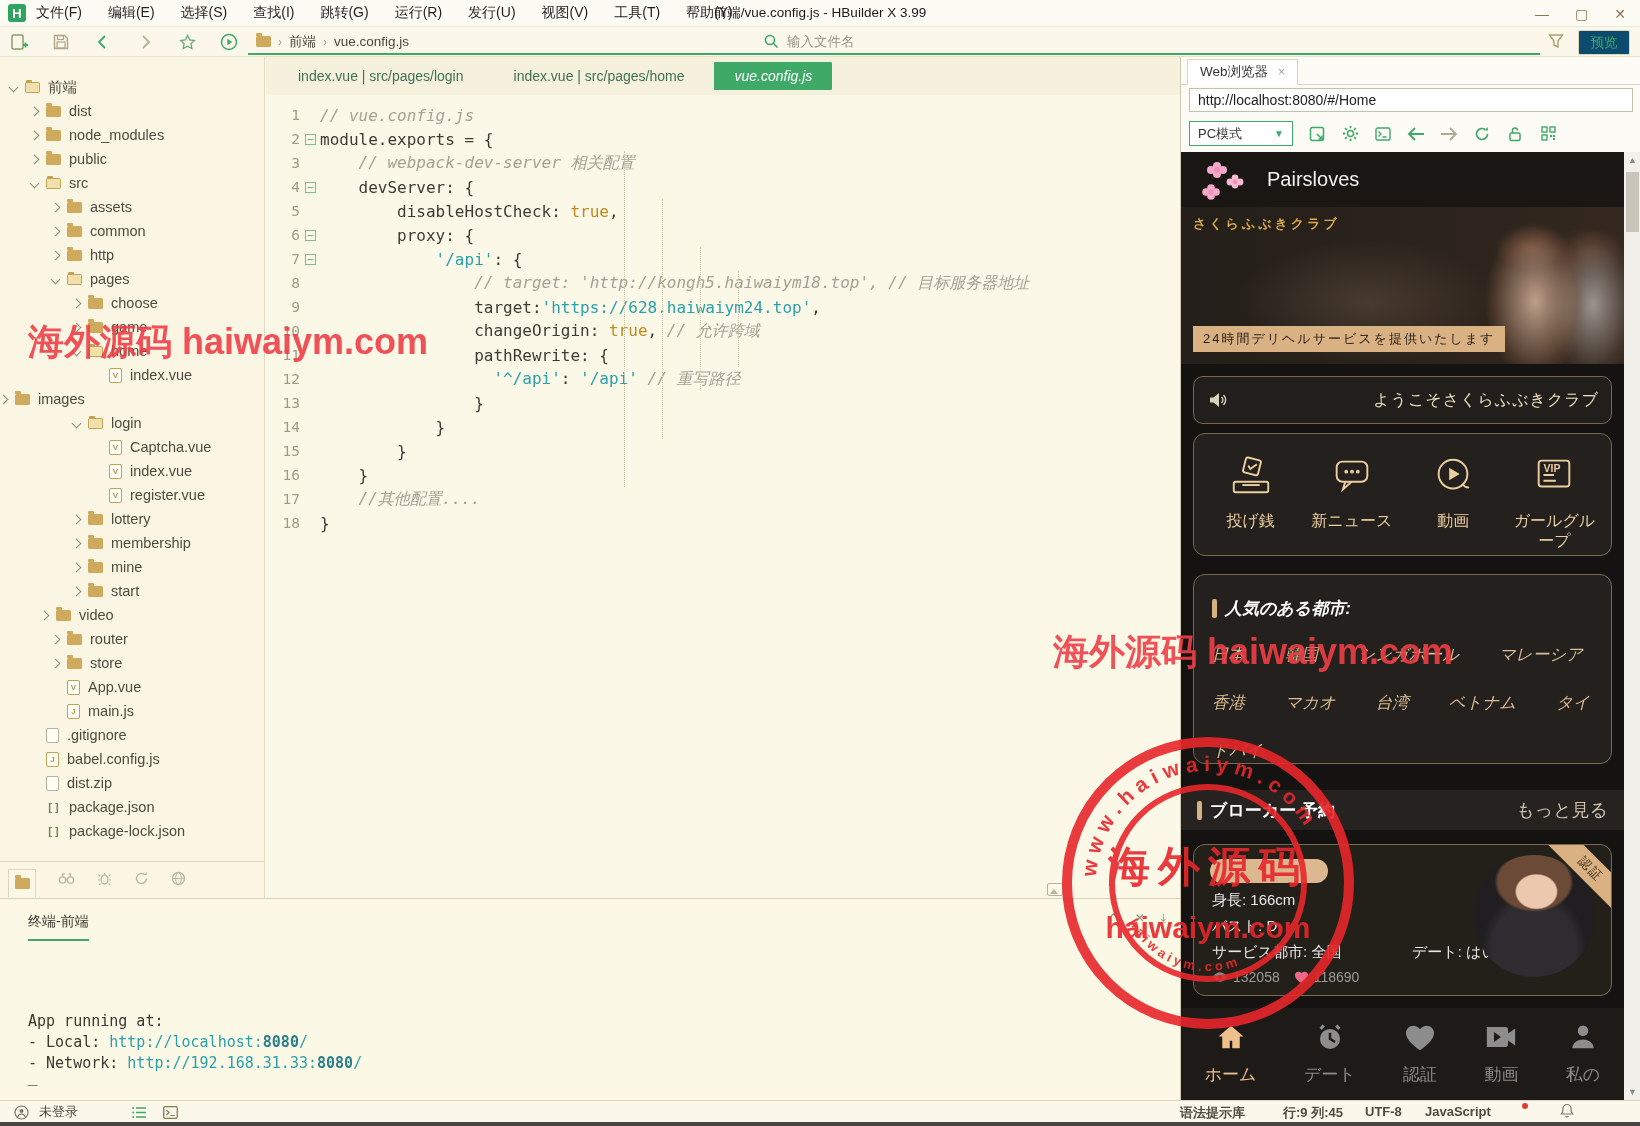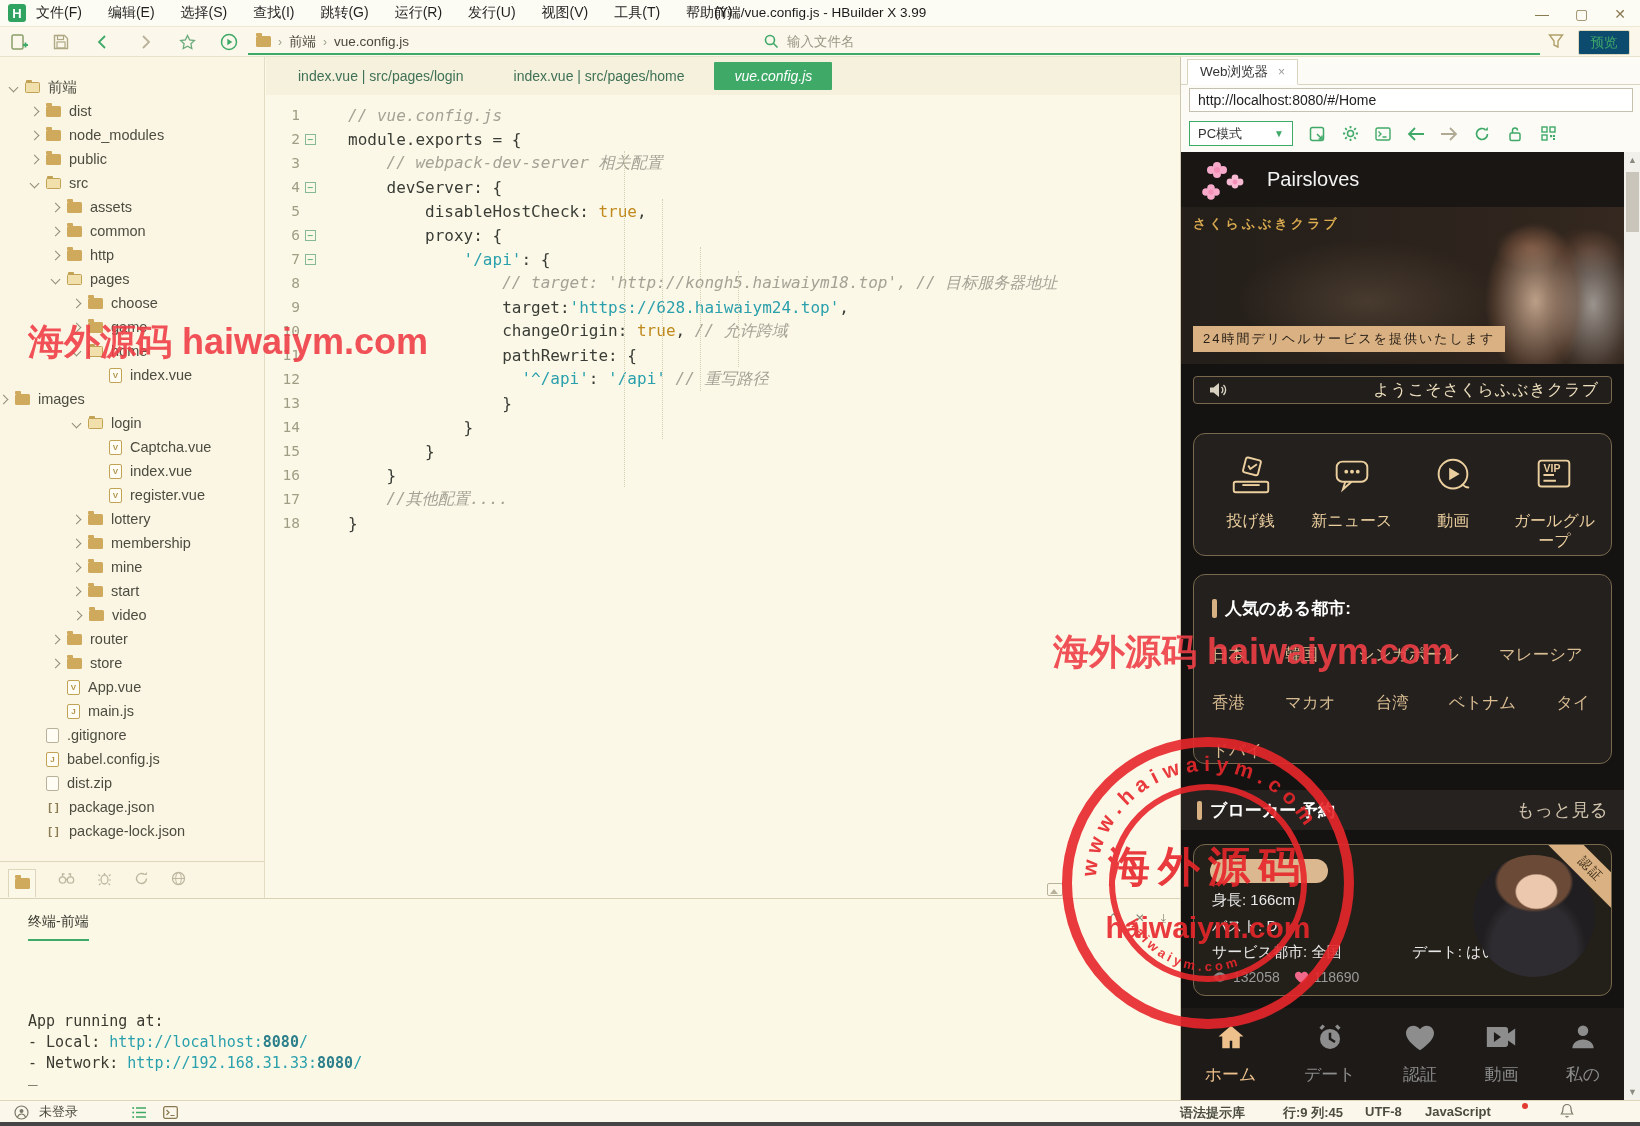--- a/index.html
+++ b/index.html
@@ -49,21 +49,21 @@
   
   .editor { position:absolute; left:266px; top:57px; width:914px; height:841px; background:#fcf8e8; }
   .etabs { position:absolute; left:0; top:0; width:100%; height:38px; background:#f6f1dd; display:flex; align-items:center; padding-left:12px; gap:10px; }
   .etab { height:28px; line-height:28px; padding:0 20px; font-size:14px; color:#3e7156; cursor:default; white-space:nowrap; }
   .etab.active { background:#3fa968; color:#fff; font-style:italic; border-radius:1px; }
   .code { position:absolute; left:0; top:38px; right:0; bottom:0; padding-top:8px; font-family:"DejaVu Sans Mono", monospace; font-size:16px; overflow:hidden; }
   .code-line { height:24px; display:flex; align-items:center; }
   .ln { width:34px; text-align:right; color:#a09d84; font-size:14.5px; flex:none; }
   .foldc { width:20px; display:flex; align-items:center; justify-content:center; flex:none; }
   .foldbox { width:11px; height:11px; border:1px solid #86b996; color:#3fa968; font-size:10px; line-height:9px; text-align:center; background:#fcf8e8; }
-  .ltext { white-space:pre; color:#3a3d35;margin-left:28px; }
+  .ltext { white-space:pre; color:#3a3d35; }
   .seg-c { color:#a3a295; font-style:italic; }
   .seg-s { color:#2aa0ad; }
   .seg-b { color:#c08a1e; }
   .guide { position:absolute; border-left:1px dotted #d5cfb2; width:0; }
 
   
   .terminal { position:absolute; left:0; top:898px; width:1180px; height:202px; background:#fcf8e6; border-top:1px solid #d9d2b8; }
   .term-tab { position:absolute; left:28px; top:14px; font-size:14px; color:#3a3a30; padding-bottom:8px; border-bottom:2px solid #3fa968; }
   .term-icons { position:absolute; right:14px; top:12px; display:flex; gap:16px; color:#8a8a7a; font-size:12px; align-items:center; }
   .term-body { position:absolute; left:28px; top:112px; font-family:"DejaVu Sans Mono", monospace; font-size:15px; color:#3a3a30; line-height:21px; }
@@ -102,25 +102,25 @@
   .banner { position:absolute; left:0; top:55px; width:100%; height:157px;
     background:
       radial-gradient(70px 110px at 80% 60%, rgba(236,200,172,.75), rgba(130,90,66,.3) 60%, transparent 72%),
       radial-gradient(60px 100px at 93% 62%, rgba(210,205,200,.65), rgba(110,90,80,.25) 62%, transparent 75%),
       radial-gradient(48px 30px at 79% 26%, rgba(120,80,60,.8), transparent 75%),
       radial-gradient(50px 32px at 92% 28%, rgba(90,58,42,.85), transparent 75%),
       radial-gradient(180px 85px at 42% 60%, rgba(150,122,95,.28), transparent 72%),
       linear-gradient(90deg, #241f1a, #2c231c 60%, #34281f); }
   .banner-title { position:absolute; left:12px; top:8px; color:#d8a94e; font-size:13px; font-weight:bold; letter-spacing:3px; }
   .banner-caption { position:absolute; left:12px; bottom:12px; background:#d9b183; color:#2a2118; font-size:13px; padding:4px 10px; letter-spacing:2px; }
-  .notice { position:absolute; left:12px; top:224px; width:419px; height:28px; border:1px solid #77684e; border-radius:4px; background:#211e1b; display:flex; align-items:center; }
+  .notice { position:absolute; left:12px; top:224px; width:419px; height:48px; border:1px solid #77684e; border-radius:10px; background:#211e1b; display:flex; align-items:center; }
   .notice-text { position:absolute; right:12px; color:#efe0bf; font-size:16px; letter-spacing:1px; }
   .menu-card { position:absolute; left:12px; top:281px; width:419px; height:123px; border:1px solid #77684e; border-radius:12px; background:#23201d; display:flex; align-items:flex-start; justify-content:space-around; padding:18px 6px 0; }
   .menu-item-site { display:flex; flex-direction:column; align-items:center; gap:8px; width:96px; color:#eccf9f; font-size:16px; text-align:center; line-height:20px; }
-  .cities-card { position:absolute; left:12px; top:422px; width:419px; height:190px; border:1px solid #77684e; border-radius:12px; background:#23201d; padding:22px 18px 0; }
+  .cities-card { position:absolute; left:12px; top:422px; width:419px; height:190px; border:1px solid #77684e; border-radius:12px; background:#23201d; padding:22px 18px 0;font-style:italic; }
   .card-title { display:flex; align-items:center; gap:8px; color:#fff; font-weight:bold; font-size:17px; }
   .gold-bar { width:5px; height:19px; background:#d8b183; border-radius:2px; }
   .cities-list { margin-top:24px; display:flex; flex-wrap:wrap; column-gap:40px; row-gap:26px; color:#d9bc92; font-size:16.5px; }
   .broker-band { position:absolute; left:0; top:638px; width:443px; height:40px; background:#262220; display:flex; align-items:center; justify-content:space-between; padding:0 16px; }
   .more-link { color:#cfc3ab; font-size:18px; }
   .profile-card { position:absolute; left:12px; top:692px; width:419px; height:152px; border:1px solid #77684e; border-radius:12px; background:#232019; overflow:hidden; }
   .name-pill { position:absolute; left:16px; top:14px; width:118px; height:24px; background:#dcb890; border-radius:13px; }
   .p-row { position:absolute; left:18px; color:#e9e9e9; font-size:15px; }
   .p-stats { position:absolute; left:18px; top:124px; display:flex; align-items:center; gap:14px; color:#9a9a9a; font-size:14px; }
   .stat { display:flex; align-items:center; gap:5px; }
@@ -332,21 +332,21 @@
         <div class="tree-row" style="padding-left: 73px;">
           <span class="chev "></span>
           <span class="ic-folder"></span>
           <span>mine</span>
         </div>
         <div class="tree-row" style="padding-left: 73px;">
           <span class="chev "></span>
           <span class="ic-folder"></span>
           <span>start</span>
         </div>
-        <div class="tree-row" style="padding-left: 74px; text-align: center;">
+        <div class="tree-row" style="padding-left: 41px; text-align: center;">
           <span class="chev "></span>
           <span class="ic-folder"></span>
           <span>video</span>
         </div>
         <div class="tree-row" style="padding-left: 52px;">
           <span class="chev "></span>
           <span class="ic-folder"></span>
           <span>router</span>
         </div>
         <div class="tree-row" style="padding-left: 52px;">

